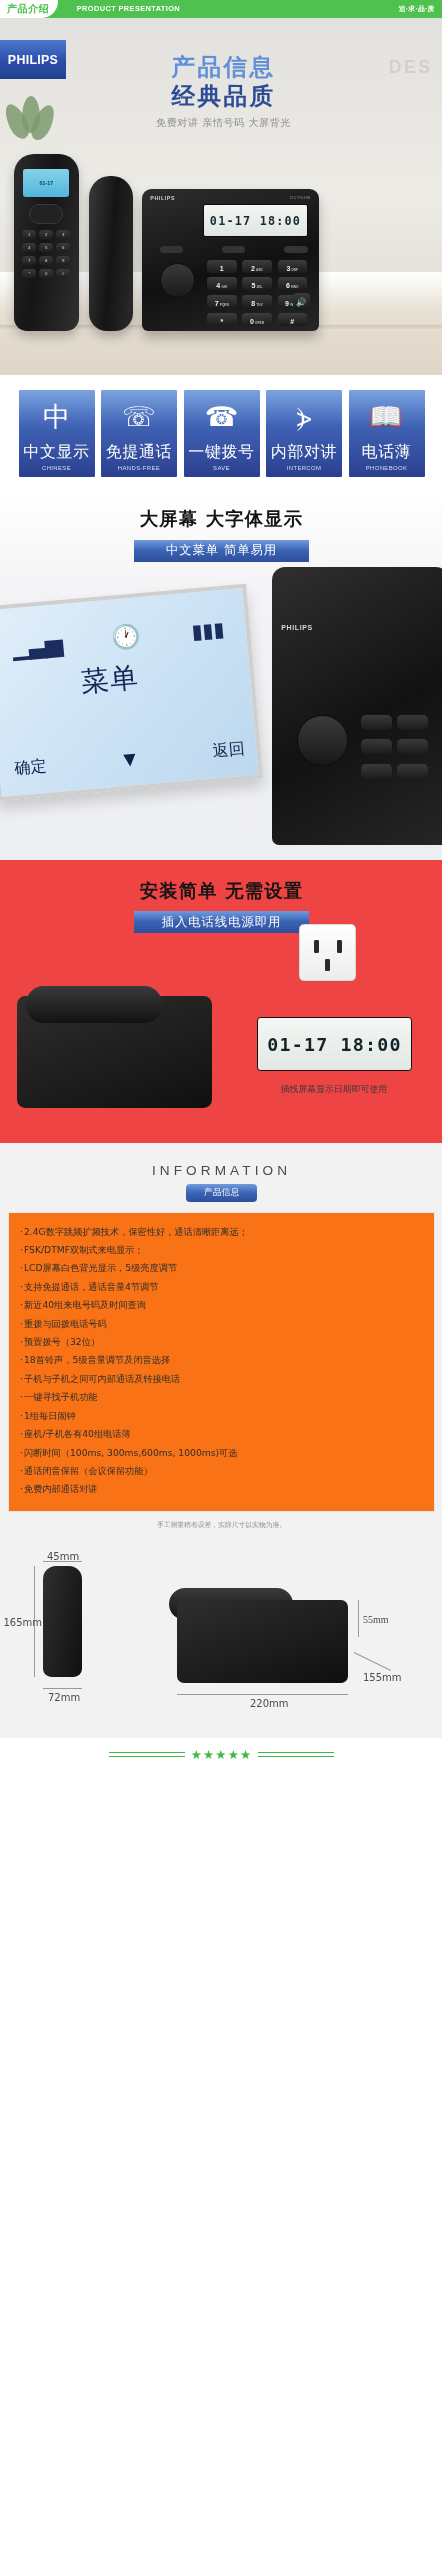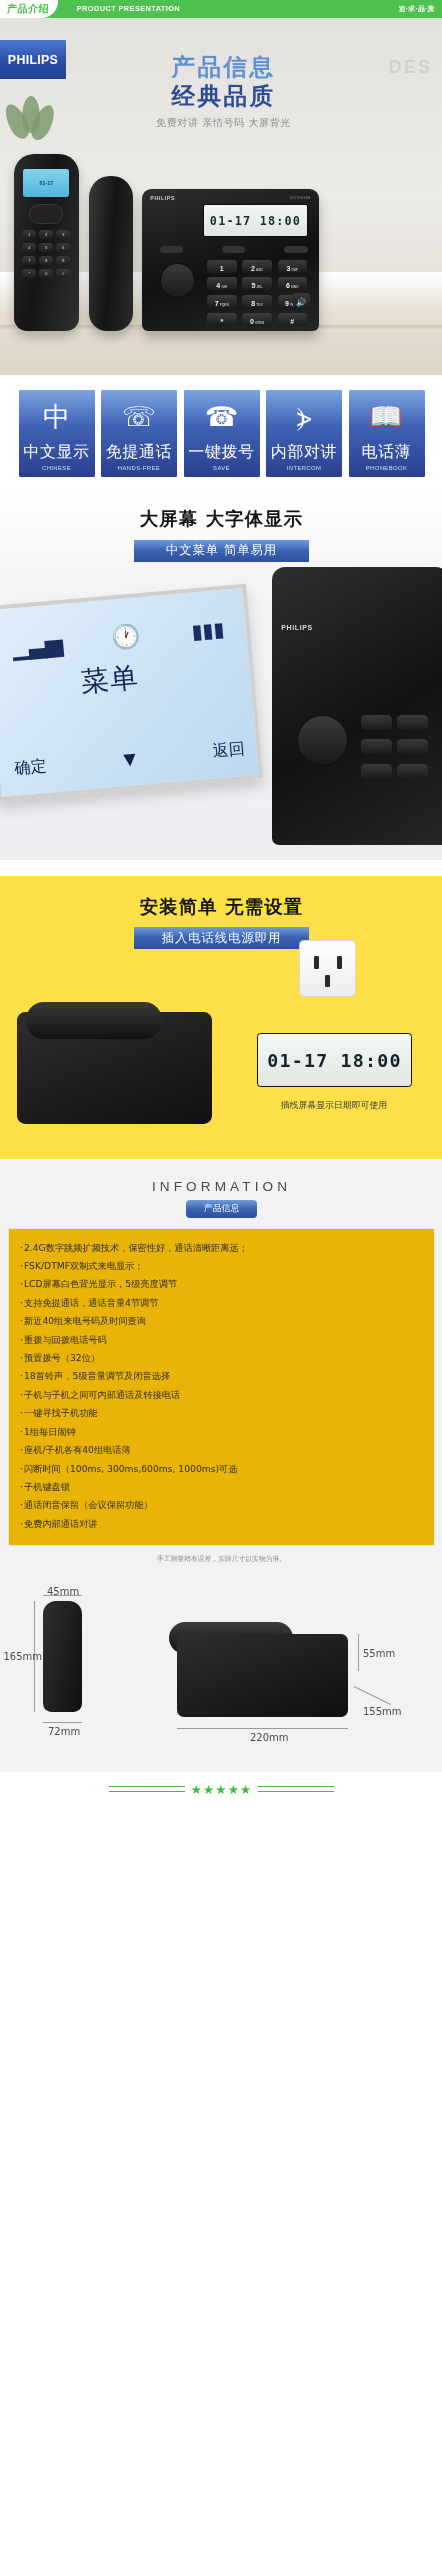--- a/index.html
+++ b/index.html
@@ -257,21 +257,21 @@
     position:absolute; left:25px; top:148px; width:51px; height:51px; border-radius:50%;
     background:linear-gradient(180deg,#3b3b3b,#181818); border:1.8px solid #0d0d0d;
   }
   .sec-screen .phone-right .k {
     position:absolute; width:31px; height:15.4px; border-radius:4.7px;
     background:linear-gradient(180deg,#3a3a3a,#1b1b1b);
   }
 
   
   .sec-install {
-    background:#fde047; padding:17.7px 0 10.6px; position:relative; height:283px; overflow:hidden;margin-top:16px;
+    background:#ef4444; padding:17.7px 0 10.6px; position:relative; height:283px; overflow:hidden;
   }
   .sec-install .socket {
     position:absolute; right:87px; top:64px; width:57px; height:57px;
     background:linear-gradient(180deg,#ffffff,#ececec); border:1.2px solid #d8d8d8; border-radius:4.7px;
   }
   .sec-install .socket .slot { position:absolute; background:#2a2a2a; border-radius:1.2px; }
   .install-phone {
     position:absolute; left:16.5px; top:136px; width:195px; height:112px;
     background:linear-gradient(160deg,#2e2e2e,#101010);
     border-radius:8.3px;
@@ -298,21 +298,21 @@
   .info-en {
     text-align:center; font-size:13.6px; color:#4a4a4a; letter-spacing:4.1px; font-weight:normal;
   }
   .info-badge {
     margin:5.9px auto 0; width:71px; height:17.7px; border-radius:4.1px;
     background:linear-gradient(180deg,#6f9bdd 0%, #3a63b4 50%, #2f4f9c 100%);
     display:flex; align-items:center; justify-content:center;
     color:#fff; font-size:8.9px; font-family:"DejaVu Sans", sans-serif;
   }
   .info-card {
-    margin:10.6px 8.3px 0; background:#eab308; border:0.6px solid #e6e6e6;
+    margin:10.6px 8.3px 0; background:#f97316; border:0.6px solid #e6e6e6;
     padding:9.4px 10.6px 11.8px;
   }
   .info-card li {
     list-style:none; font-size:9.2px; line-height:2.0; color:#2e2e2e;
     font-family:"DejaVu Sans", sans-serif; white-space:nowrap;
   }
   .info-card li::before { content:"·"; margin-right:1.2px; }
   .info-note {
     text-align:center; font-size:6.8px; color:#8d8d8d; margin-top:8.3px;
     font-family:"DejaVu Sans", sans-serif;
@@ -530,21 +530,20 @@
       <li>支持免提通话，通话音量4节调节</li>
       <li>新近40组来电号码及时间查询</li>
       <li>重拨与回拨电话号码</li>
       <li>预置拨号（32位）</li>
       <li>18首铃声，5级音量调节及闭音选择</li>
       <li>子机与子机之间可内部通话及转接电话</li>
       <li>一键寻找子机功能</li>
       <li>1组每日闹钟</li>
       <li>座机/子机各有40组电话薄</li>
       <li>闪断时间（100ms, 300ms,600ms, 1000ms)可选</li>
-      <li>子机键盘锁</li>
       <li>通话闭音保留（会议保留功能）</li>
       <li>免费内部通话对讲</li>
     </ul>
     <div class="info-note">手工测量稍有误差，实际尺寸以实物为准。</div>
   </div>
 
   <div class="sec-dim">
     <div class="dim-cordless"></div>
     <div class="dim-base-handset"></div>
     <div class="dim-base"></div>
@@ -555,21 +554,21 @@
     <div class="dim-line" style="left:34px;top:23.6px;width:0.6px;height:111px;"></div>
     <div class="dim-lbl" style="left:3.5px;top:74px;">165mm</div>
 
     <div class="dim-line" style="left:43px;top:145px;width:39px;height:0.6px;"></div>
     <div class="dim-lbl" style="left:48px;top:149px;">72mm</div>
 
     <div class="dim-line" style="left:177px;top:151px;width:171px;height:0.6px;"></div>
     <div class="dim-lbl" style="left:250px;top:155px;">220mm</div>
 
     <div class="dim-line" style="left:358px;top:57px;width:0.6px;height:37px;"></div>
-    <div class="dim-lbl" style="left:363px;top:71px;">55mm</div>
+    <div class="dim-lbl" style="left:363px;top:71px;font-family:Liberation Serif, serif;">55mm</div>
 
     <div class="dim-line" style="left:352px;top:118px;width:41px;height:0.6px;transform:rotate(26deg);"></div>
     <div class="dim-lbl" style="left:363px;top:129px;">155mm</div>
   </div>
 
   <div class="footer">
     <div class="bar"></div>
     <div class="stars">★★★★★</div>
     <div class="bar"></div>
   </div>

